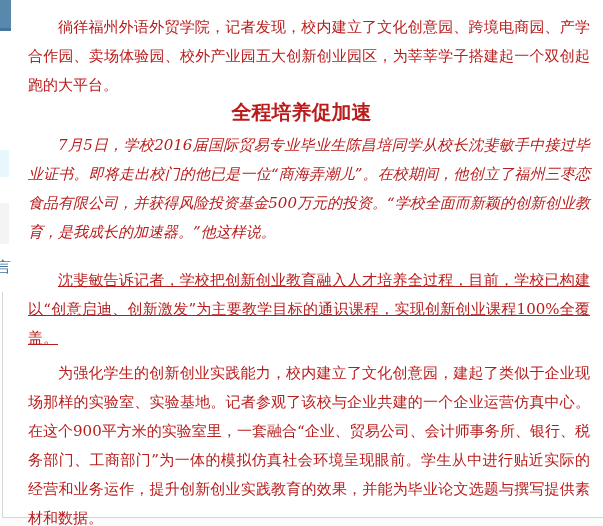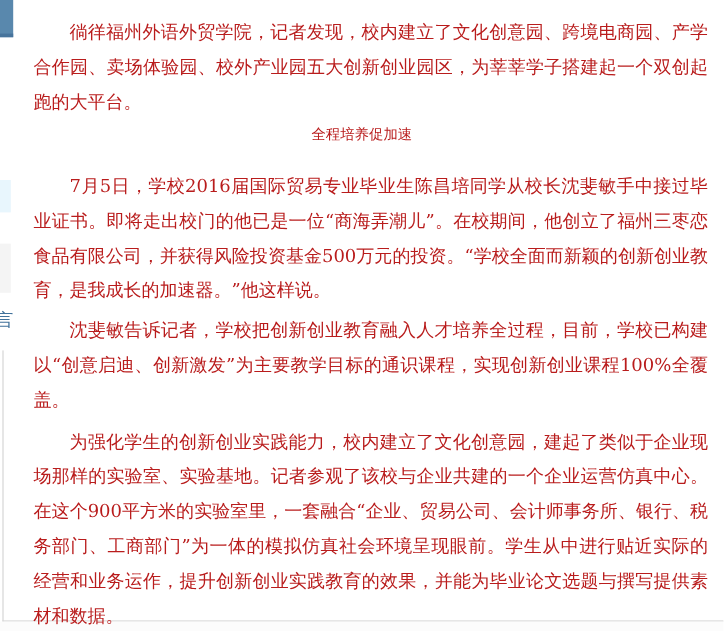--- a/index.html
+++ b/index.html
@@ -18,27 +18,27 @@
     padding: 13px 13px 0 28px;
     font-size: 15px;
     line-height: 29px;
     color: #b91c1c;
   }
   .content p {
     margin: 0;
     text-indent: 2em;
     text-align: justify;
   }
-  .content p.p2 { margin-top: 16px; }
-  .content p.p3 { margin-top: 4px; }
+  .content p.p2 { margin-top: 6px; font-style: italic; }
+  .content p.p3 { margin-top: 19px; text-decoration: underline; }
   .content p.p4 { margin-top: 6px; }
   .content h2 {
     margin: 0 0 0 -15px;   
-    font-size: 12px;
-    font-weight: normal;
+    font-size: 20px;
+    font-weight: bold;
     text-align: center;
     line-height: 25px;
     height: 25px;
     text-indent: 0;
   }
   .frag { position: absolute; }
   .frag-top-blue {
     left: 0; top: 0;
     width: 11px; height: 31px;
     box-sizing: border-box;

